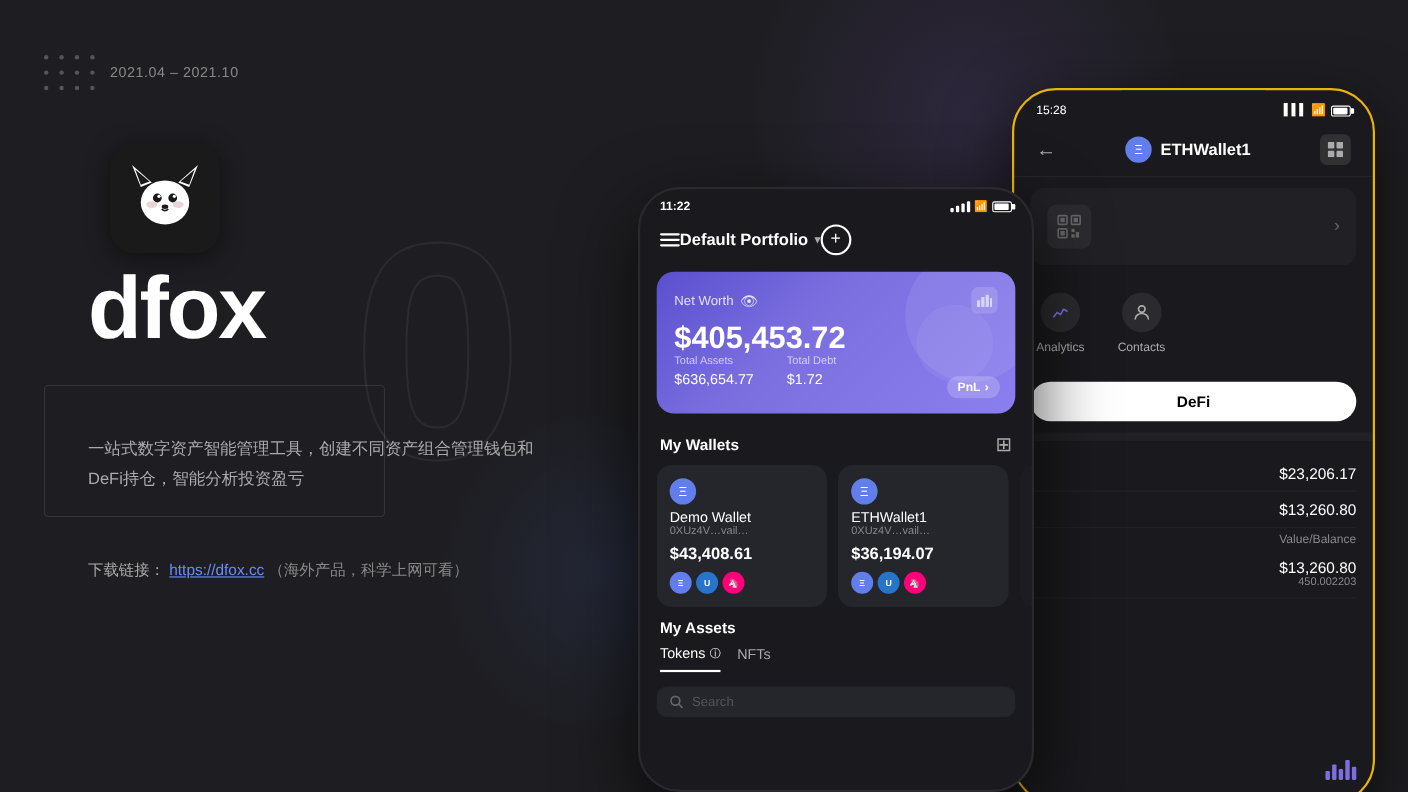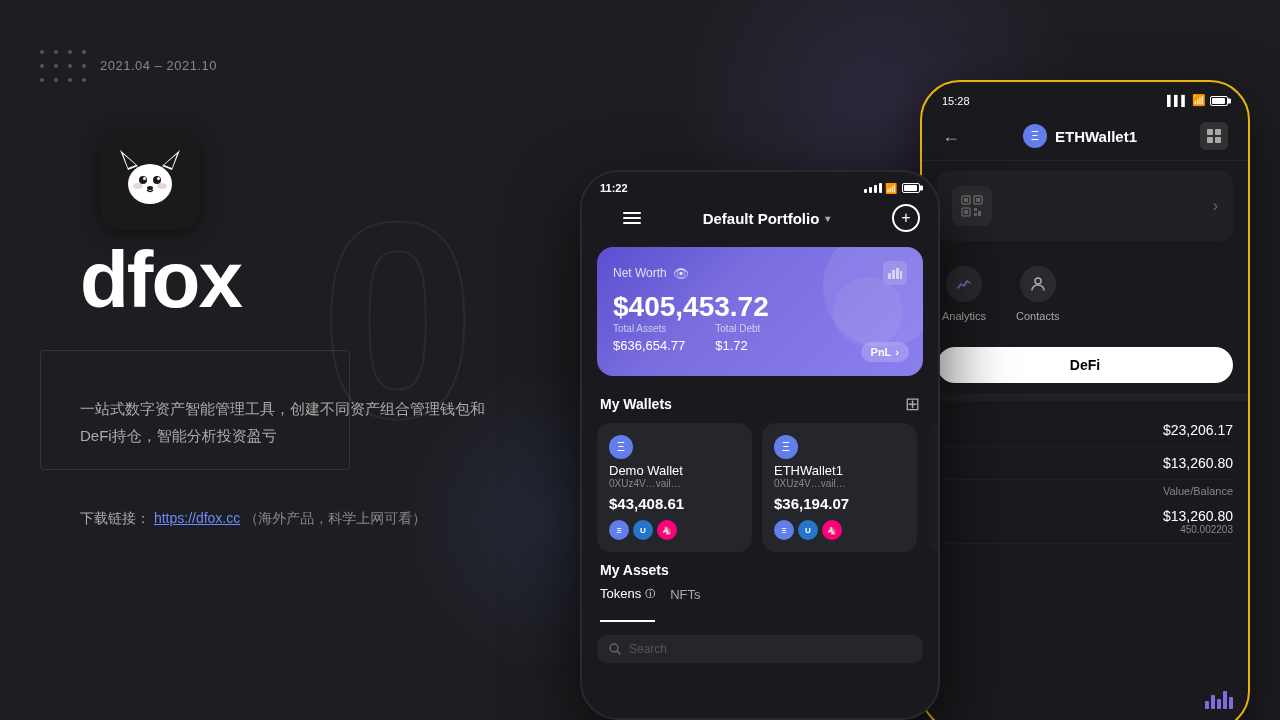--- a/index.html
+++ b/index.html
@@ -413,23 +413,22 @@
       bottom: 1px;
       width: 80%;
       background: #fff;
       border-radius: 1px;
     }
 
     
     .app-header {
       display: flex;
       align-items: center;
-      justify-content: space-between;
+      justify-content: flex-start;
       padding: 5px 18px 10px;
-      margin-left: 23px;
     }
 
     .hamburger {
       display: flex;
       flex-direction: column;
       gap: 3px;
       cursor: pointer;
     }
 
     .ham-line {
@@ -671,21 +670,21 @@
     }
 
     .assets-tabs {
       display: flex;
       gap: 15px;
     }
 
     .asset-tab {
       color: #aaa;
       font-size: 13px;
-      padding-bottom: 19px;
+      padding-bottom: 8px;
       display: flex;
       align-items: center;
       gap: 4px;
     }
 
     .asset-tab.active {
       color: #fff;
       border-bottom: 2px solid #fff;
     }
 

